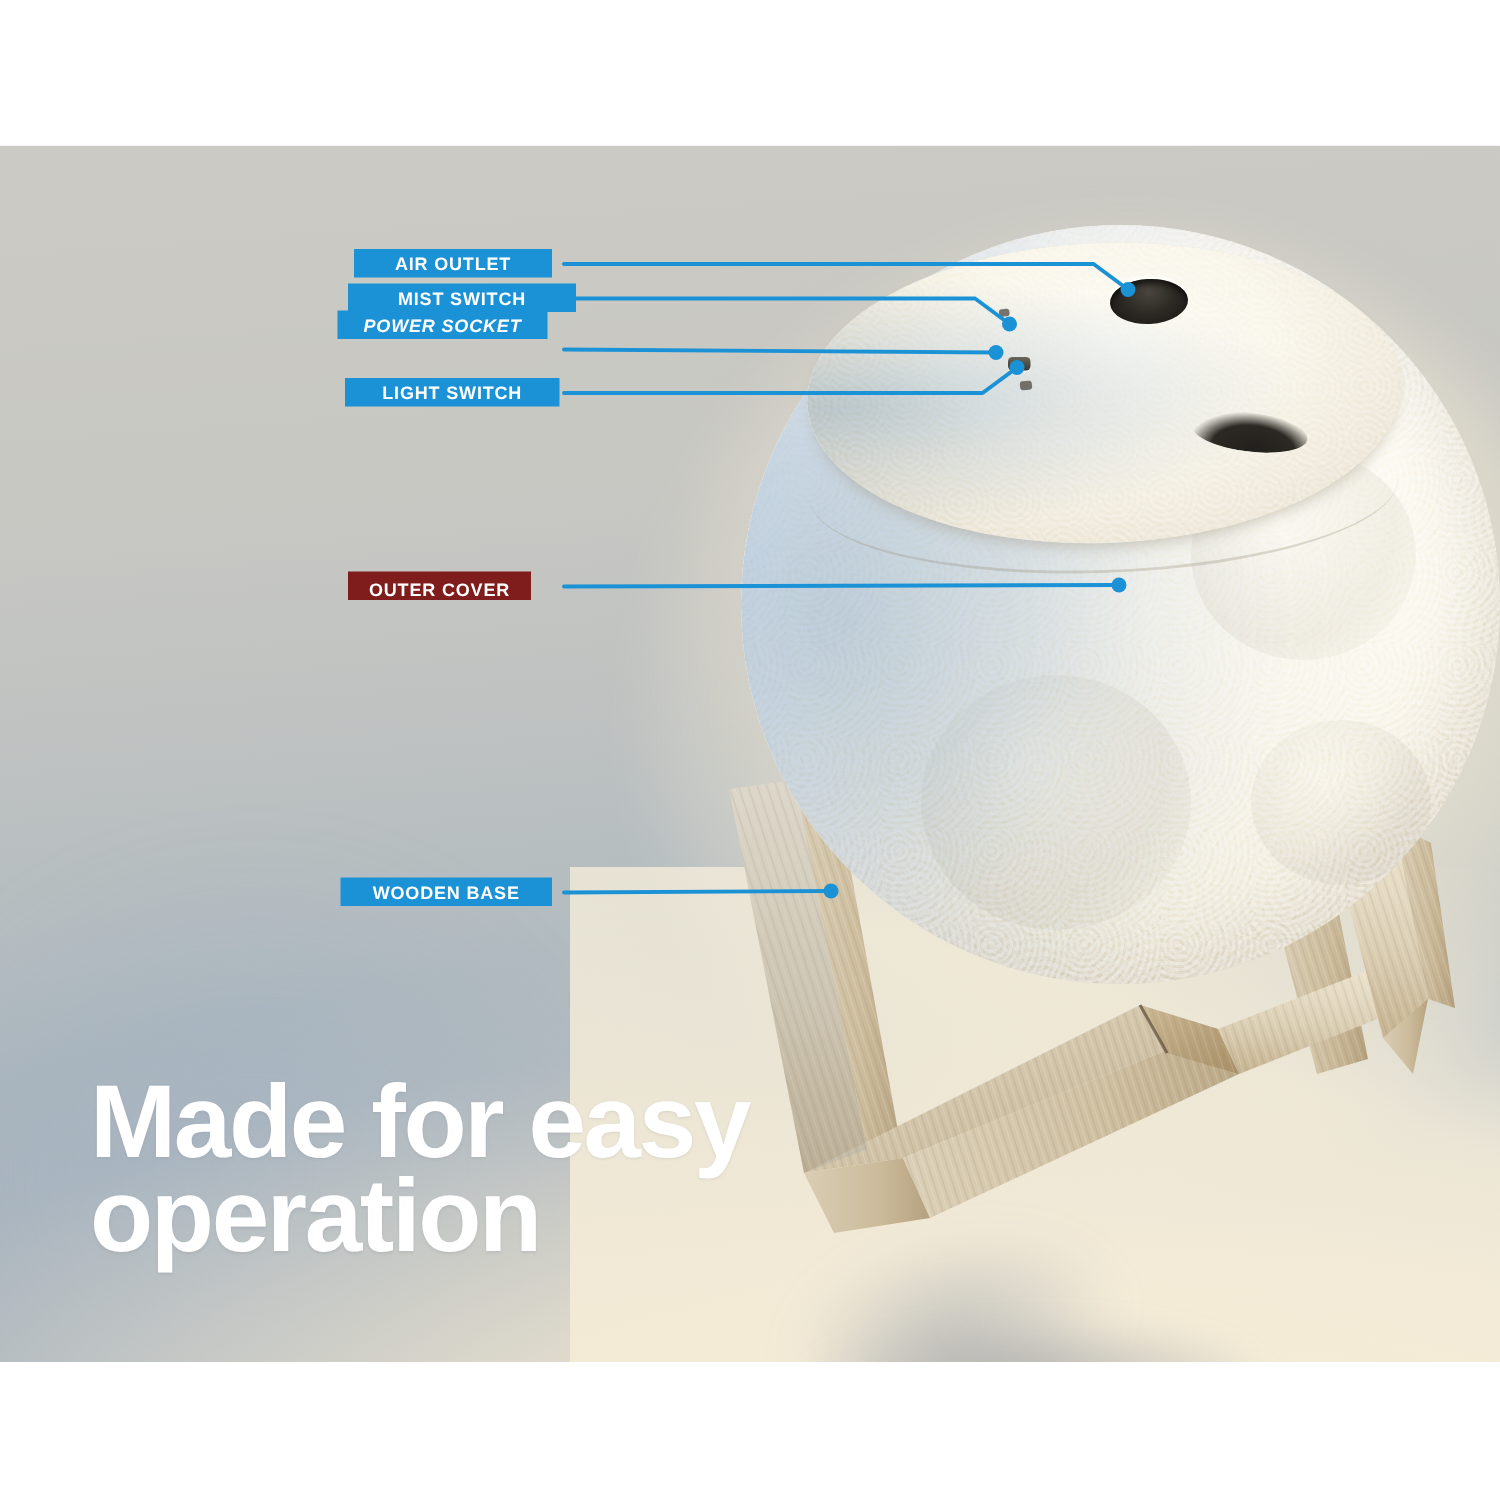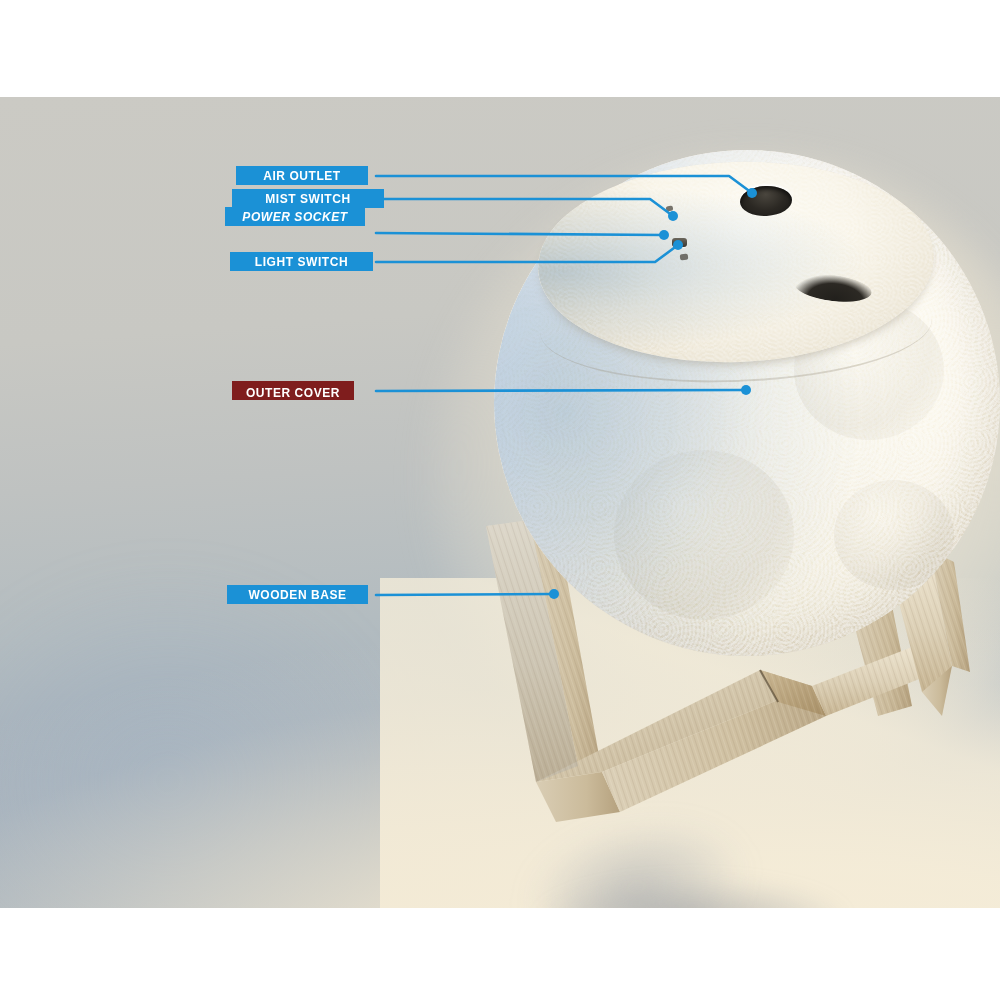--- a/index.html
+++ b/index.html
@@ -316,14 +316,18 @@
         <span>LIGHT SWITCH</span>
       </div>
       <div class="tag" style="left: 232px; top: 381px; width: 122px; background: #7f1d1d; color: rgb(255, 255, 255); align-items: flex-end;">
         <span>OUTER COVER</span>
       </div>
       <div class="tag" style="left: 227px; top: 585px; width: 141px; background: rgb(27, 145, 214); color: rgb(255, 255, 255);">
         <span>WOODEN BASE</span>
       </div>
     </div>
 
+  <div class="headline">
+    <div>Made for easy</div>
+    <div>operation</div>
+  </div>
 
 </div>
 
 </body></html>

